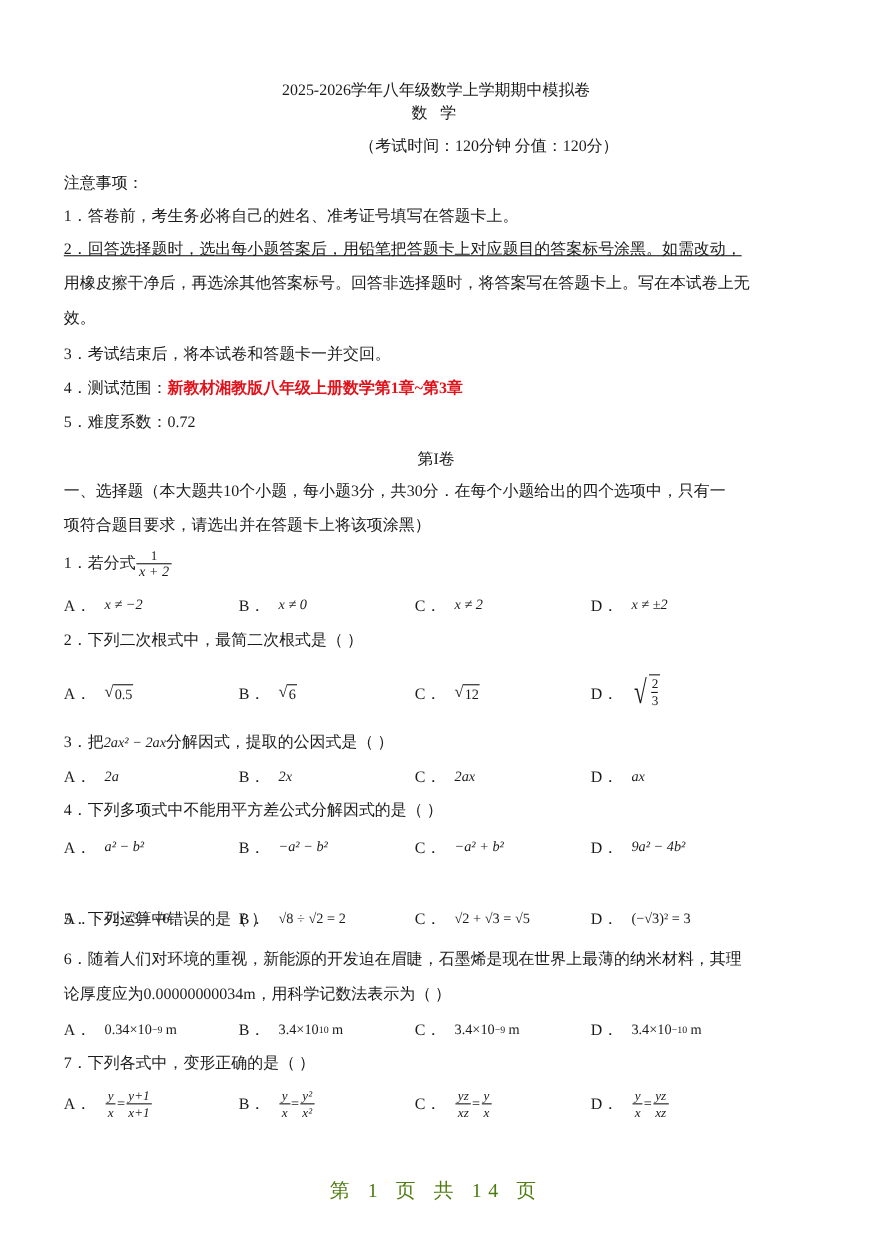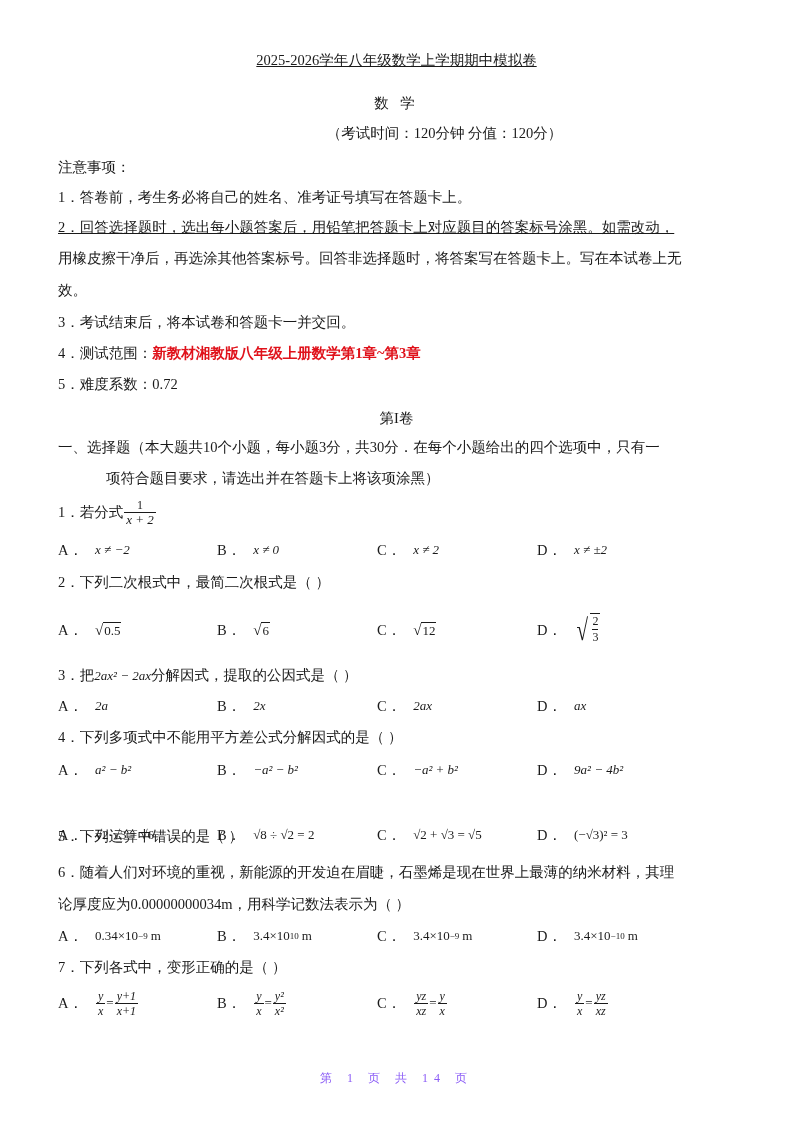--- a/index.html
+++ b/index.html
@@ -18,44 +18,44 @@
   .frac .den { border-top: 1px solid #1a1a1a; padding: 0 2px; }
   .sqrt { display: inline-flex; align-items: flex-end; font-size: 13px; }
   .sqrt .rad { font-size: 15px; line-height: 16px; }
   .sqrt .under { border-top: 1px solid #1a1a1a; padding: 0 1px; line-height: 15px; }
   .bigsqrt { display: inline-flex; align-items: stretch; }
   .bigsqrt .rad { font-size: 30px; line-height: 34px; transform: scaleX(0.7); }
   .bigsqrt .under { border-top: 1px solid #1a1a1a; display: inline-flex; flex-direction: column; align-items: center; font-size: 12px; line-height: 15px; padding: 0 2px; }
   .bigsqrt .under .d { border-top: 1px solid #1a1a1a; }
   sup { font-size: 9px; vertical-align: super; line-height: 0; }
   .footer { position: absolute; left: 0; width: 793px; top: 1070px; text-align: center; height: 22px; }
-  .footer .page { position: absolute; left: 0; width: 793px; top: 0; font-size: 12px; letter-spacing: 6px; color: #8b5cf6; font-family: "Liberation Serif", serif; }
+  .footer .page { position: absolute; left: 0; width: 793px; top: 0; font-size: 18px; letter-spacing: 6px; color: #4d7c0f; font-family: "Liberation Serif", serif; }
   .footer .wm { position: absolute; left: 0; width: 793px; top: 0; font-size: 15px; color: #666; font-family: "DejaVu Sans", sans-serif; }
 </style>
 </head>
 <body>
 
-<div class="center" style="top:50px;text-decoration:underline;">2025-2026学年八年级数学上学期期中模拟卷</div>
+<div class="center" style="top:72px;">2025-2026学年八年级数学上学期期中模拟卷</div>
 <div class="center" style="top:93px; letter-spacing:4px;">数  学</div>
 <div class="center" style="top:123px;padding-left:48px;">（考试时间：120分钟    分值：120分）</div>
 
 <div class="line" style="top:157px;">注意事项：</div>
 <div class="line" style="top:187px;">1．答卷前，考生务必将自己的姓名、准考证号填写在答题卡上。</div>
 <div class="line" style="top:217px;text-decoration:underline;">2．回答选择题时，选出每小题答案后，用铅笔把答题卡上对应题目的答案标号涂黑。如需改动，</div>
 <div class="line" style="top:248px;">用橡皮擦干净后，再选涂其他答案标号。回答非选择题时，将答案写在答题卡上。写在本试卷上无</div>
 <div class="line" style="top:280px;">效。</div>
 <div class="line" style="top:312px;">3．考试结束后，将本试卷和答题卡一并交回。</div>
 <div class="line" style="top:343px;">
   <span>4．测试范围：</span><span class="red">新教材湘教版八年级上册数学第1章~第3章</span>
 </div>
 <div class="line" style="top:374px;">5．难度系数：0.72</div>
 
 <div class="center" style="top:408px;">第I卷</div>
 <div class="line" style="top:437px;">一、选择题（本大题共10个小题，每小题3分，共30分．在每个小题给出的四个选项中，只有一</div>
-<div class="line" style="top:468px;margin-left:48px;">项符合题目要求，请选出并在答题卡上将该项涂黑）</div>
+<div class="line" style="top:468px;">项符合题目要求，请选出并在答题卡上将该项涂黑）</div>
 
 <div class="line" style="top:496px; line-height:32px; display:flex; align-items:center;">
   <span>1．若分式</span>
   <span class="frac">
       <span class="num">1</span>
       <span class="den math">x + 2</span>
     </span>
 </div>
 <div class="opt-row" style="top:535px;">
   <div class="opt" style="left:0;">

